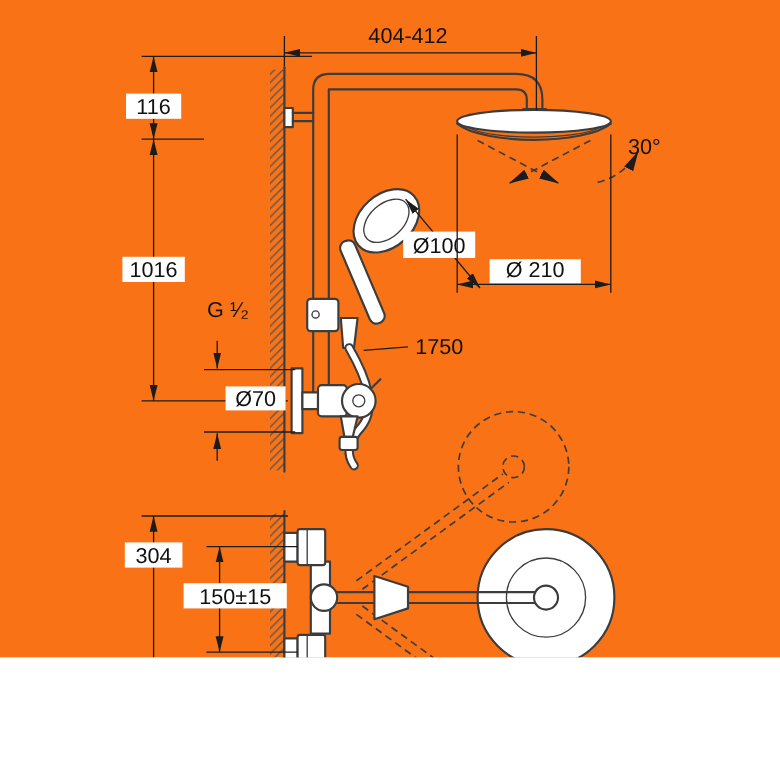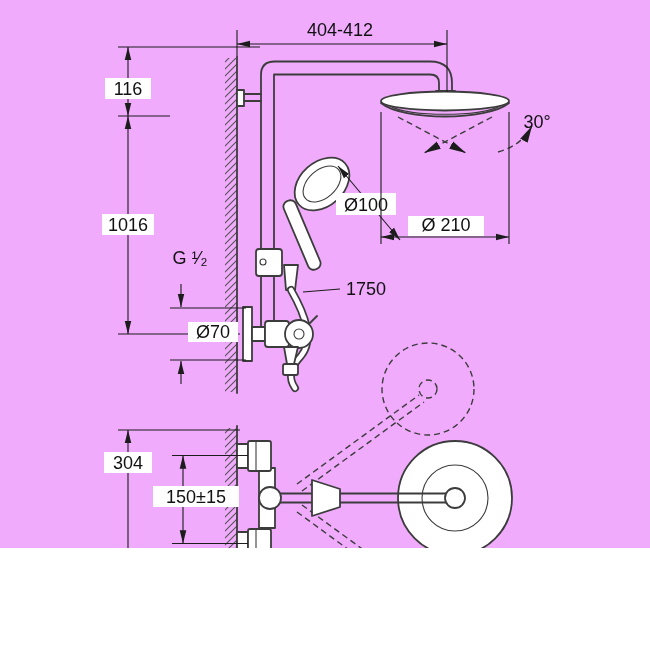--- a/index.html
+++ b/index.html
@@ -1,16 +1,16 @@
 <!DOCTYPE html>
 <html><head>
 <meta charset="utf-8">
 <style>
   html,body{margin:0;padding:0;background:#fff;}
-  .stage{position:relative;width:650px;height:548px;background:#f0abfc;overflow:hidden;
+  .stage{position:relative;width:650px;height:548px;background:#f97316;overflow:hidden;
          font-family:"Liberation Sans","DejaVu Sans",sans-serif;}
   svg{position:absolute;left:0;top:0;}
   .obj{stroke:#3c3c3c;stroke-width:1.8;fill:none;stroke-linejoin:round;stroke-linecap:round;}
   .objf{stroke:#3c3c3c;stroke-width:1.8;fill:#fff;stroke-linejoin:round;}
   .thin{stroke:#3c3c3c;stroke-width:1.1;fill:none;}
   .dim{stroke:#1c1c1c;stroke-width:1.1;fill:none;}
   .dash{stroke:#3c3c3c;stroke-width:1.4;fill:none;stroke-dasharray:6 4;stroke-linecap:butt;}
   .tube-o{stroke:#3c3c3c;stroke-width:8;fill:none;stroke-linecap:round;}
   .tube-i{stroke:#fff;stroke-width:4.6;fill:none;stroke-linecap:round;}
   .dimtxt{font:18px "Liberation Sans","DejaVu Sans",sans-serif;fill:#111;}

